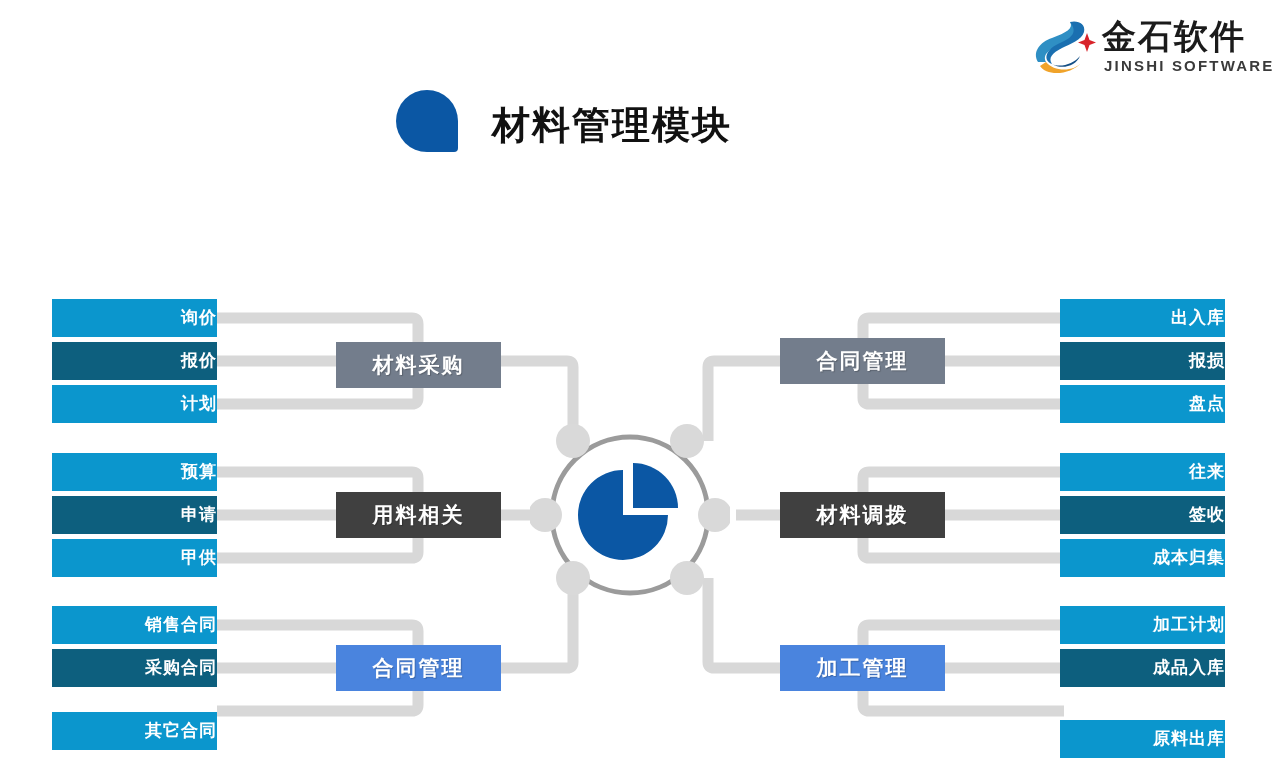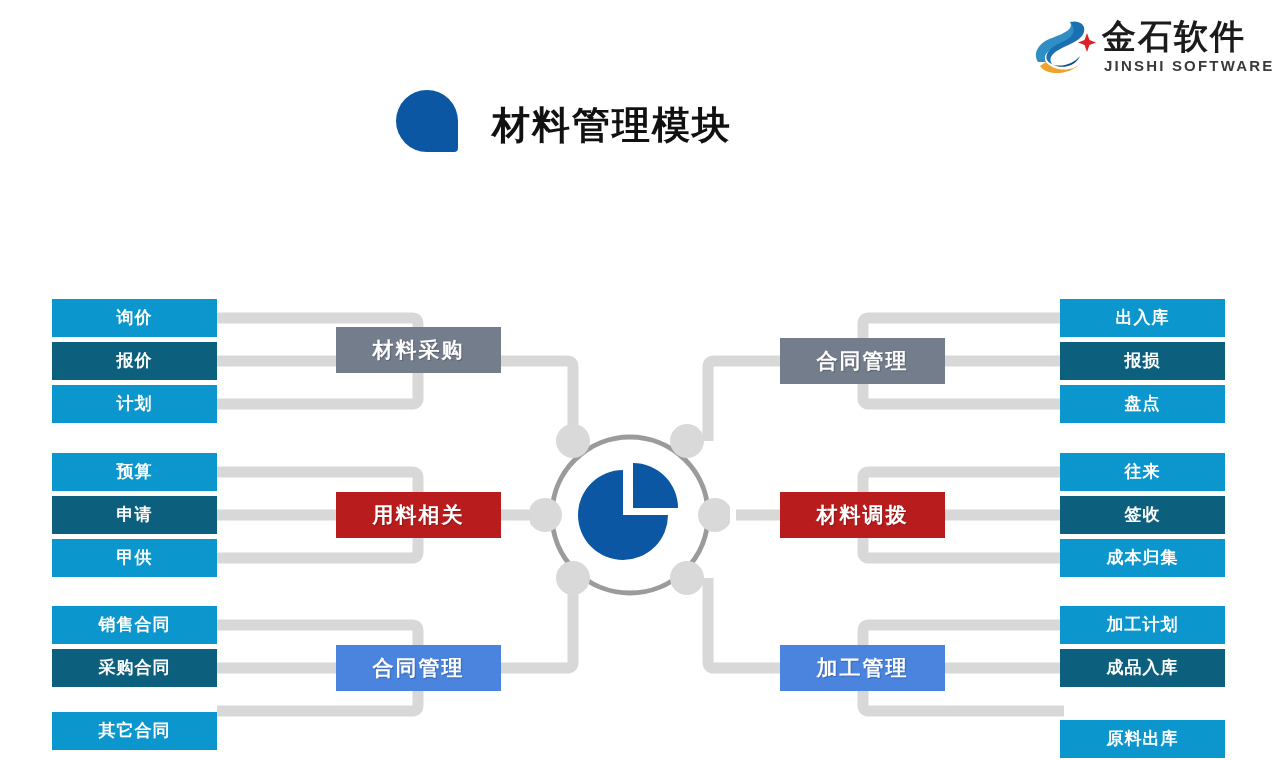--- a/index.html
+++ b/index.html
@@ -84,21 +84,21 @@
     width: 1281px;
     height: 760px;
   }
 
   
   .leaf {
     position: absolute;
     width: 165px;
     height: 38px;
     line-height: 38px;
-    text-align: center;
+    text-align: right;
     color: #ffffff;
     font-size: 17px;
     font-weight: bold;
     letter-spacing: 1px;
     white-space: nowrap;
   }
   .leaf.c-light { background: #0b96cd; }
   .leaf.c-dark  { background: #0d5f7e; }
 
   
@@ -109,21 +109,21 @@
     line-height: 46px;
     text-align: center;
     color: #ffffff;
     font-size: 21px;
     font-weight: bold;
     letter-spacing: 2px;
     white-space: nowrap;
     text-shadow: 1px 1px 1px rgba(0,0,0,0.22);
   }
   .hub.h-gray  { background: #737d8c; }
-  .hub.h-blue  { background: #b91c1c; text-align: center; }
+  .hub.h-blue  { background: #404040; text-align: center; }
   .hub.h-lblue { background: #4a84de; }
 
   
   #center {
     position: absolute;
     left: 530px;
     top: 415px;
     width: 200px;
     height: 200px;
   }
@@ -210,21 +210,21 @@
   <div class="leaf c-light" style="left:52px; top:385px;">计划</div>
 
   <div class="leaf c-light" style="left:52px; top:453px;">预算</div>
   <div class="leaf c-dark" style="left:52px; top:496px;">申请</div>
   <div class="leaf c-light" style="left:52px; top:539px;">甲供</div>
 
   <div class="leaf c-light" style="left:52px; top:606px;">销售合同</div>
   <div class="leaf c-dark" style="left:52px; top:649px;">采购合同</div>
   <div class="leaf c-light" style="left:52px; top:692px;margin-top:20px;">其它合同</div>
 
-  <div class="hub h-gray" style="left:336px; top:327px;">材料采购</div>
+  <div class="hub h-gray" style="left:336px; top:342px;">材料采购</div>
   <div class="hub h-blue" style="left:336px; top:492px;">用料相关</div>
   <div class="hub h-lblue" style="left:336px; top:645px;">合同管理</div>
 
   <div class="hub h-gray" style="left:780px; top:338px;">合同管理</div>
   <div class="hub h-blue" style="left:780px; top:492px;">材料调拨</div>
   <div class="hub h-lblue" style="left:780px; top:645px;">加工管理</div>
 
   <div class="leaf c-light" style="left:1060px; top:299px;">出入库</div>
   <div class="leaf c-dark" style="left:1060px; top:342px;">报损</div>
   <div class="leaf c-light" style="left:1060px; top:385px;">盘点</div>

